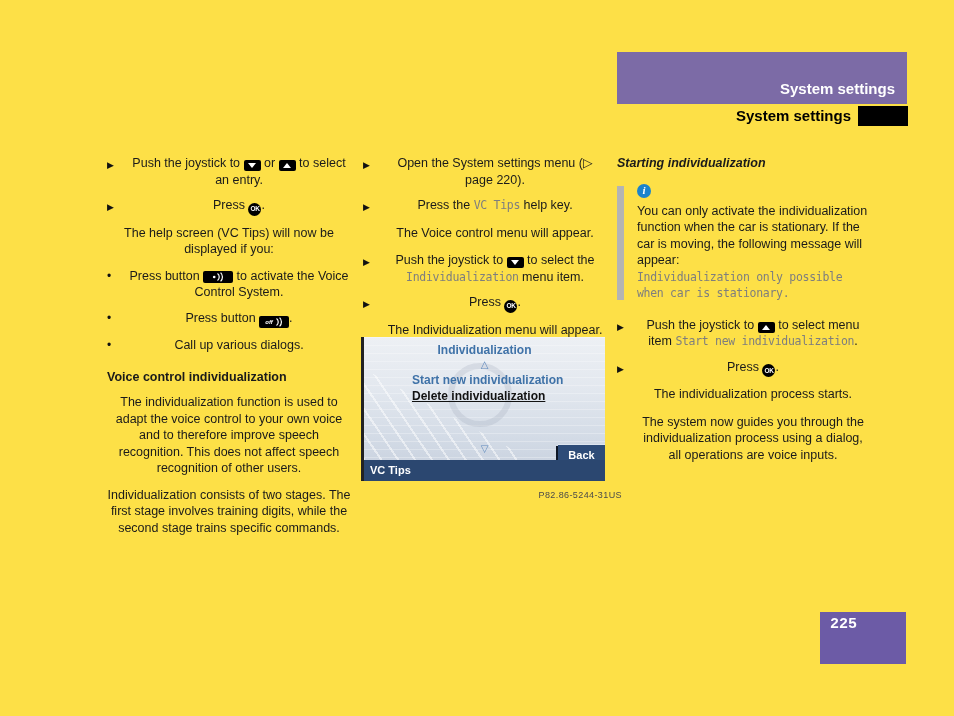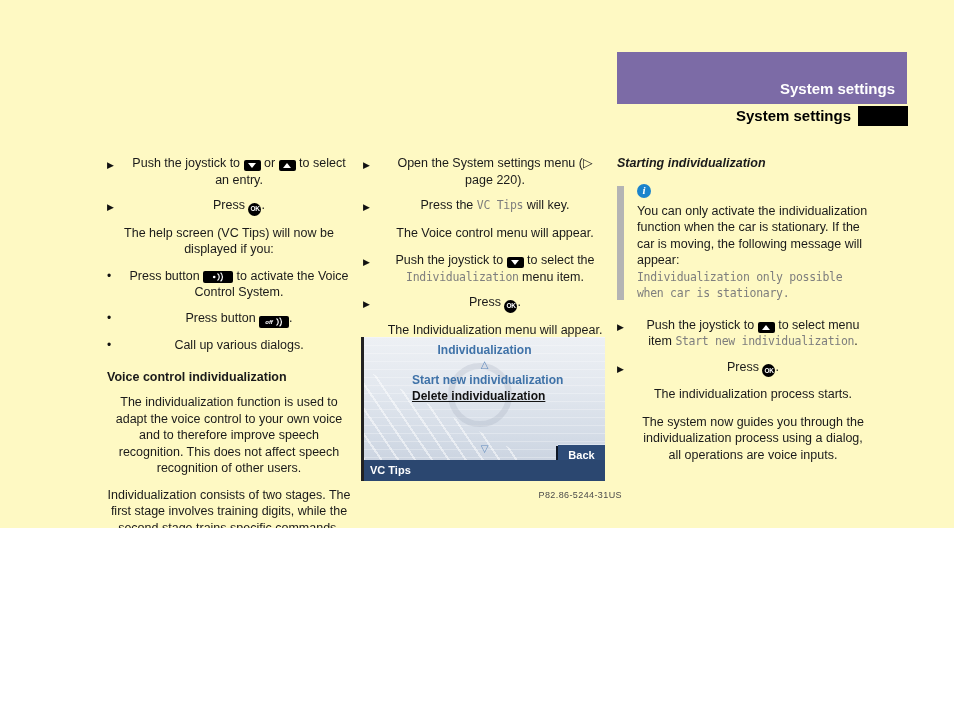--- a/index.html
+++ b/index.html
@@ -1,17 +1,17 @@
 <!DOCTYPE html>
 <html><head>
 <meta charset="utf-8">
 <style>
   html,body { margin:0; padding:0; background:#fff; }
   .page {
-    position:relative; width:954px; height:528px; background:#fef9c3;
+    position:relative; width:954px; height:716px; background:#fde047;
     font-family:"Liberation Sans","DejaVu Sans",sans-serif;
     font-size:12.5px; line-height:16.5px; color:#1a1a1a; overflow:hidden;
   }
   
   .banner {
     position:absolute; left:617px; top:52px; width:290px; height:52px;
     background:#7c6ba6; display:flex; align-items:flex-end; justify-content:flex-end;
   }
   .banner-title { color:#fff; font-weight:bold; font-size:15px; padding:0 12px 7px 0; }
   .subtitle-row {
@@ -182,21 +182,21 @@
   </div>
 
   <div class="col col-mid">
     <div class="step">
       <span class="arrow">▶</span>
       <p class="step-text">Open the System settings menu (▷ page 220).</p>
     </div>
     <div class="step">
       <span class="arrow">▶</span>
       <p class="step-text">
-        <span>Press the </span><span class="mono">VC Tips</span><span> will key.</span>
+        <span>Press the </span><span class="mono">VC Tips</span><span> help key.</span>
       </p>
     </div>
     <p class="note-ind">The Voice control menu will appear.</p>
     <div class="step">
       <span class="arrow">▶</span>
       <p class="step-text">
         <span>Push the joystick to </span><span class="kbd kbd-tri">
             <span class="t-down"></span>
           </span><span> to select the </span><span class="mono">Individualization</span><span> menu item.</span>
       </p>

